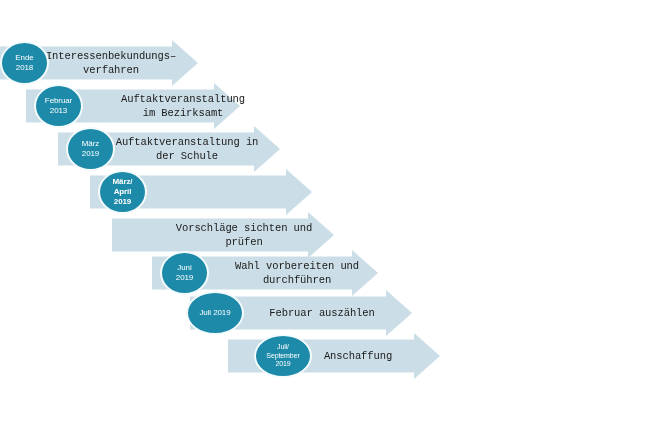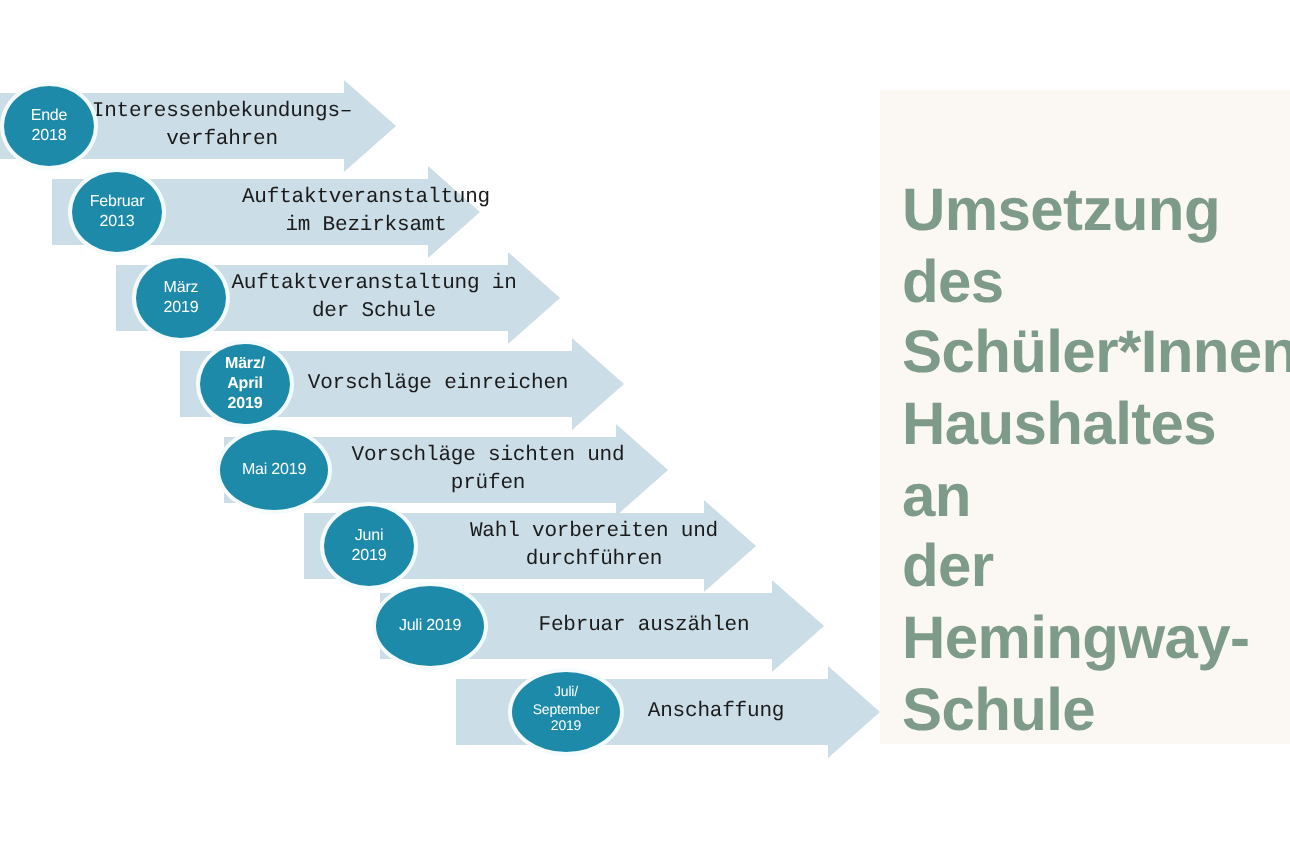--- a/index.html
+++ b/index.html
@@ -133,31 +133,29 @@
     <div class="step" style="left:58px; top:126px; width:222px;">
       <div class="arrow" style="width:222px;"></div>
       <div class="step-label" style="left:54px; width:150px;">Auftaktveranstaltung in der
 Schule</div>
       <div class="date-badge" style="left:8px; white-space:pre-line;">März
 2019</div>
     </div>
 
     <div class="step" style="left:90px; top:169px; width:222px;">
       <div class="arrow" style="width:222px;"></div>
-      <div class="step-label" style="left:58px; width:142px;">Vorschläge einreichen</div>
       <div class="date-badge" style="left:8px; white-space:pre-line;font-weight:bold;">März/
 April
 2019</div>
     </div>
 
     <div class="step" style="left:112px; top:212px; width:222px;">
       <div class="arrow" style="width:222px;"></div>
       <div class="step-label" style="left:62px; width:140px;">Vorschläge sichten und
 prüfen</div>
-      <div class="date-badge wide" style="white-space:pre-line;">Mai 2019</div>
     </div>
 
     <div class="step" style="left:152px; top:250px; width:226px;">
       <div class="arrow" style="width:226px;"></div>
       <div class="step-label" style="left:74px; width:142px;">Wahl vorbereiten und
 durchführen</div>
       <div class="date-badge" style="left:8px; white-space:pre-line;">Juni
 2019</div>
     </div>
 
@@ -170,23 +168,14 @@
     <div class="step" style="left:228px; top:333px; width:212px;">
       <div class="arrow" style="width:212px;"></div>
       <div class="step-label" style="left:66px; width:128px;">Anschaffung</div>
       <div class="date-badge wide" style="left:26px; font-size:7px; white-space:pre-line;">Juli/
 September
 2019</div>
     </div>
 
   </div>
 
-  <div id="title-panel">
-    <div id="title-text">Umsetzung
-des
-Schüler*Innen
-Haushaltes an
-der
-Hemingway-
-Schule</div>
-  </div>
 
 </div>
 
 </body></html>

